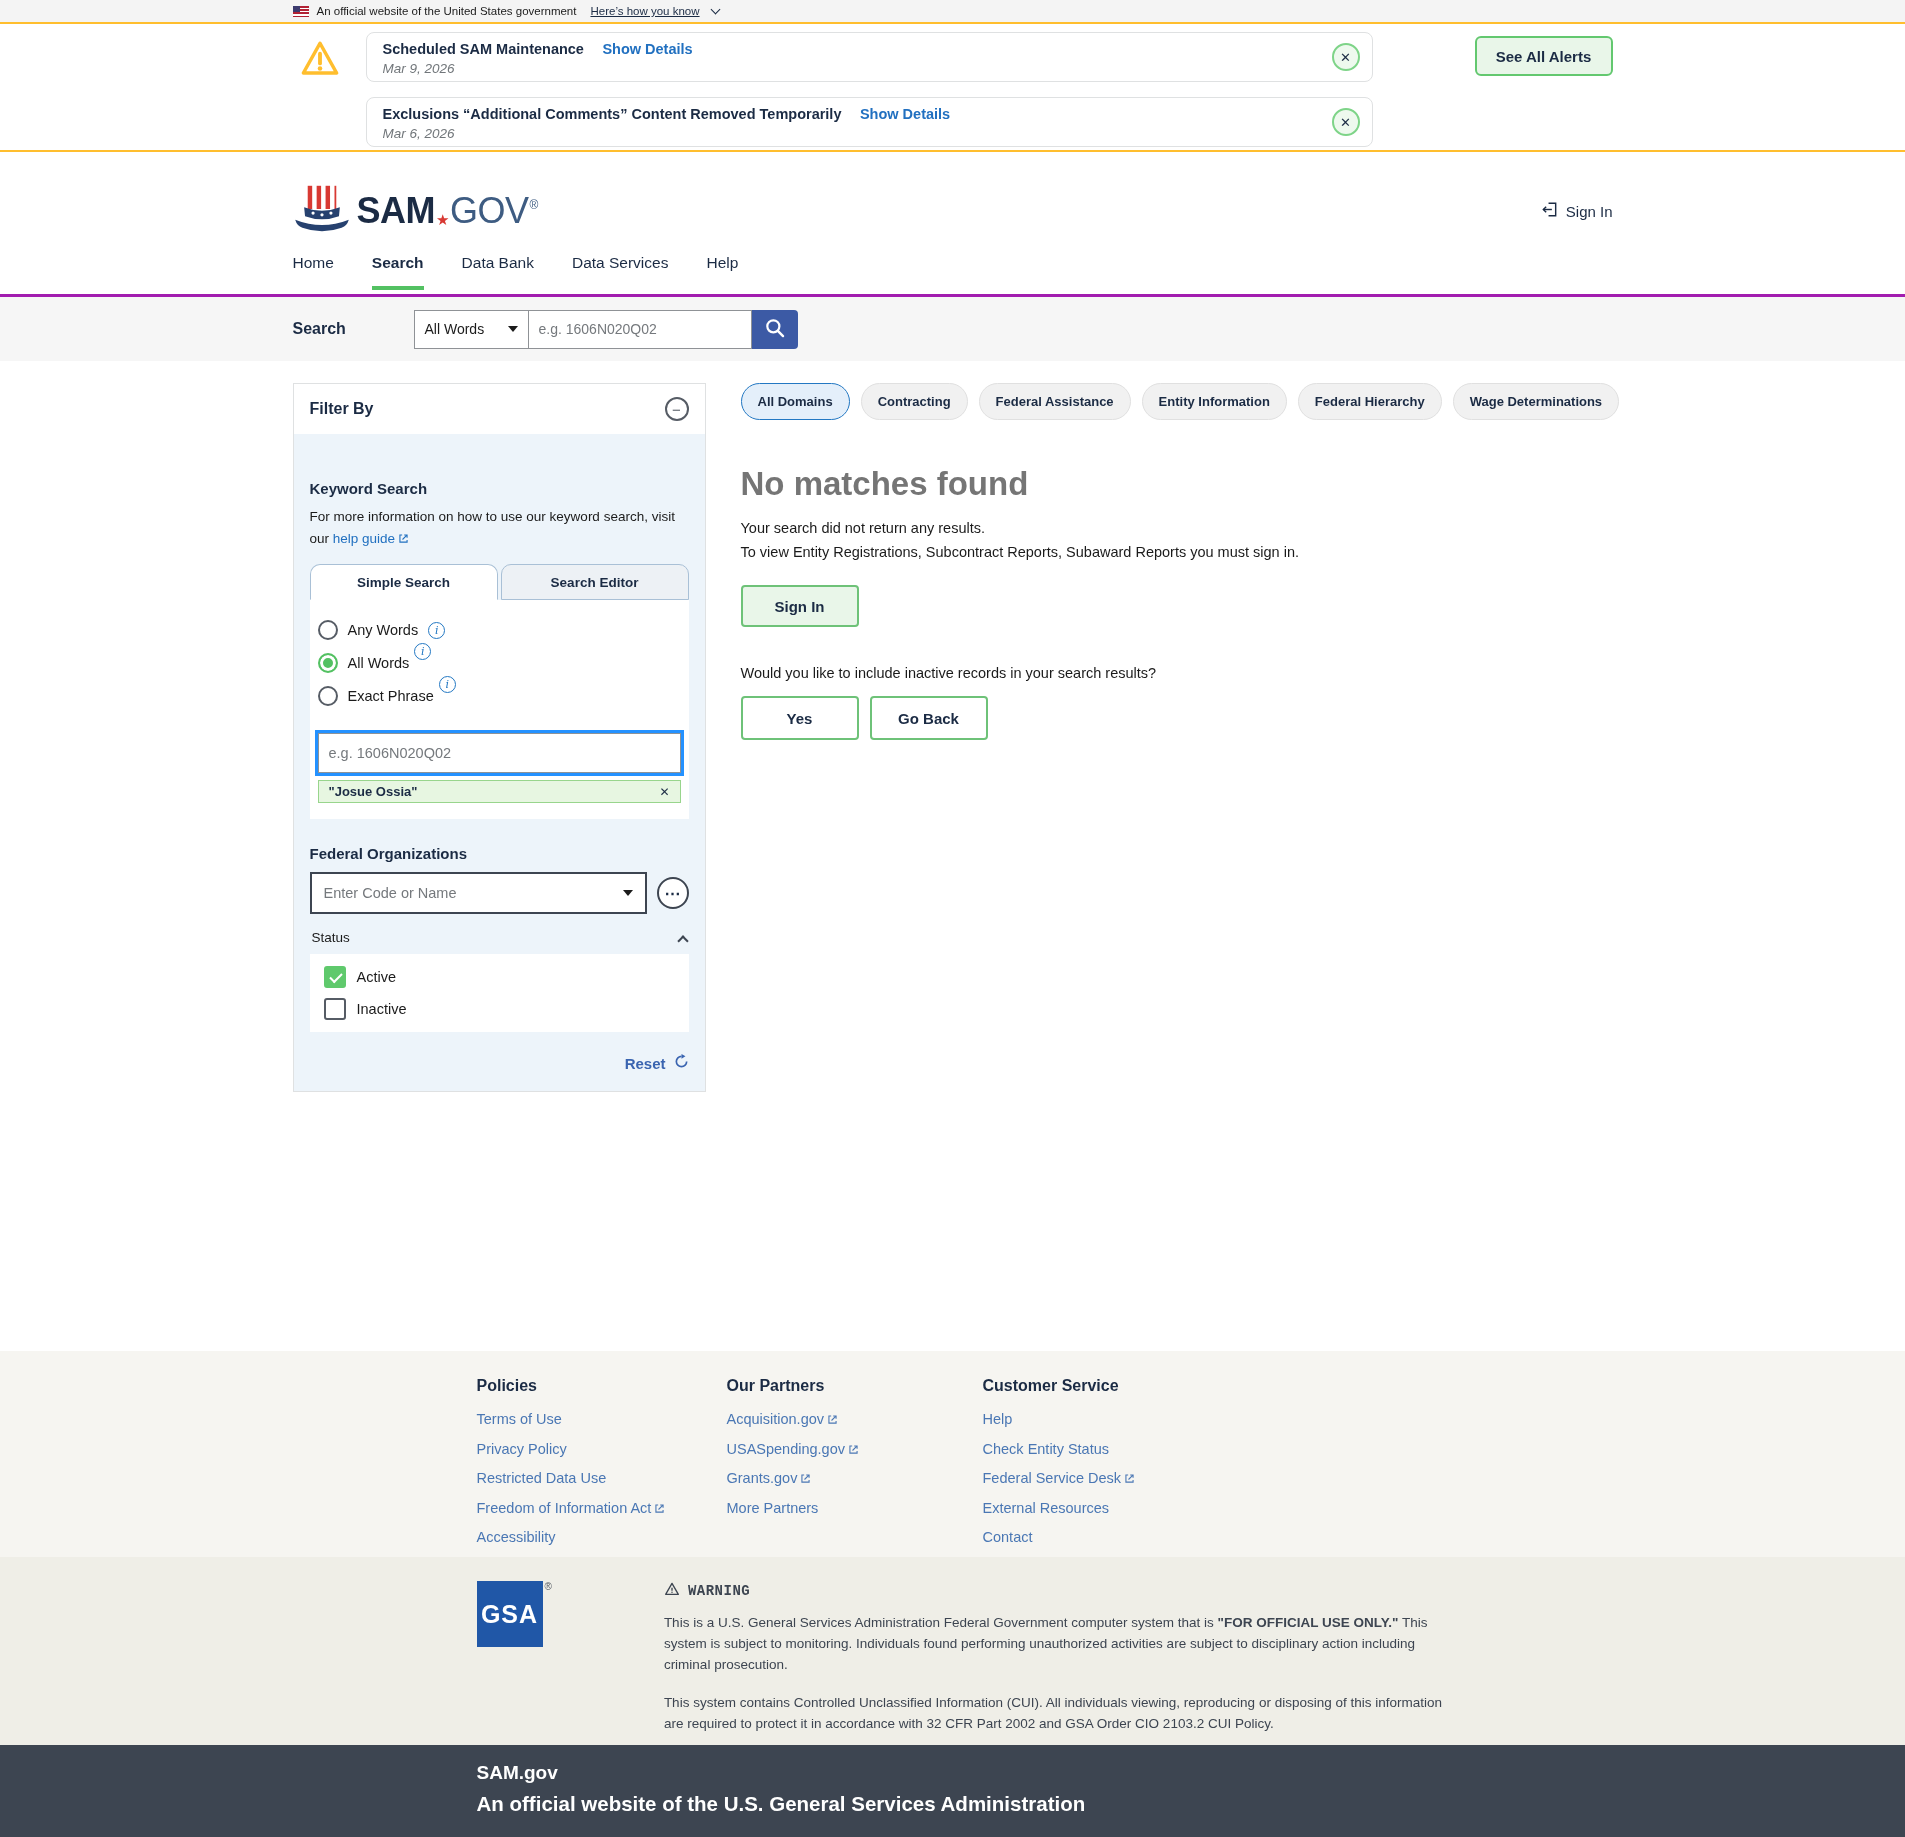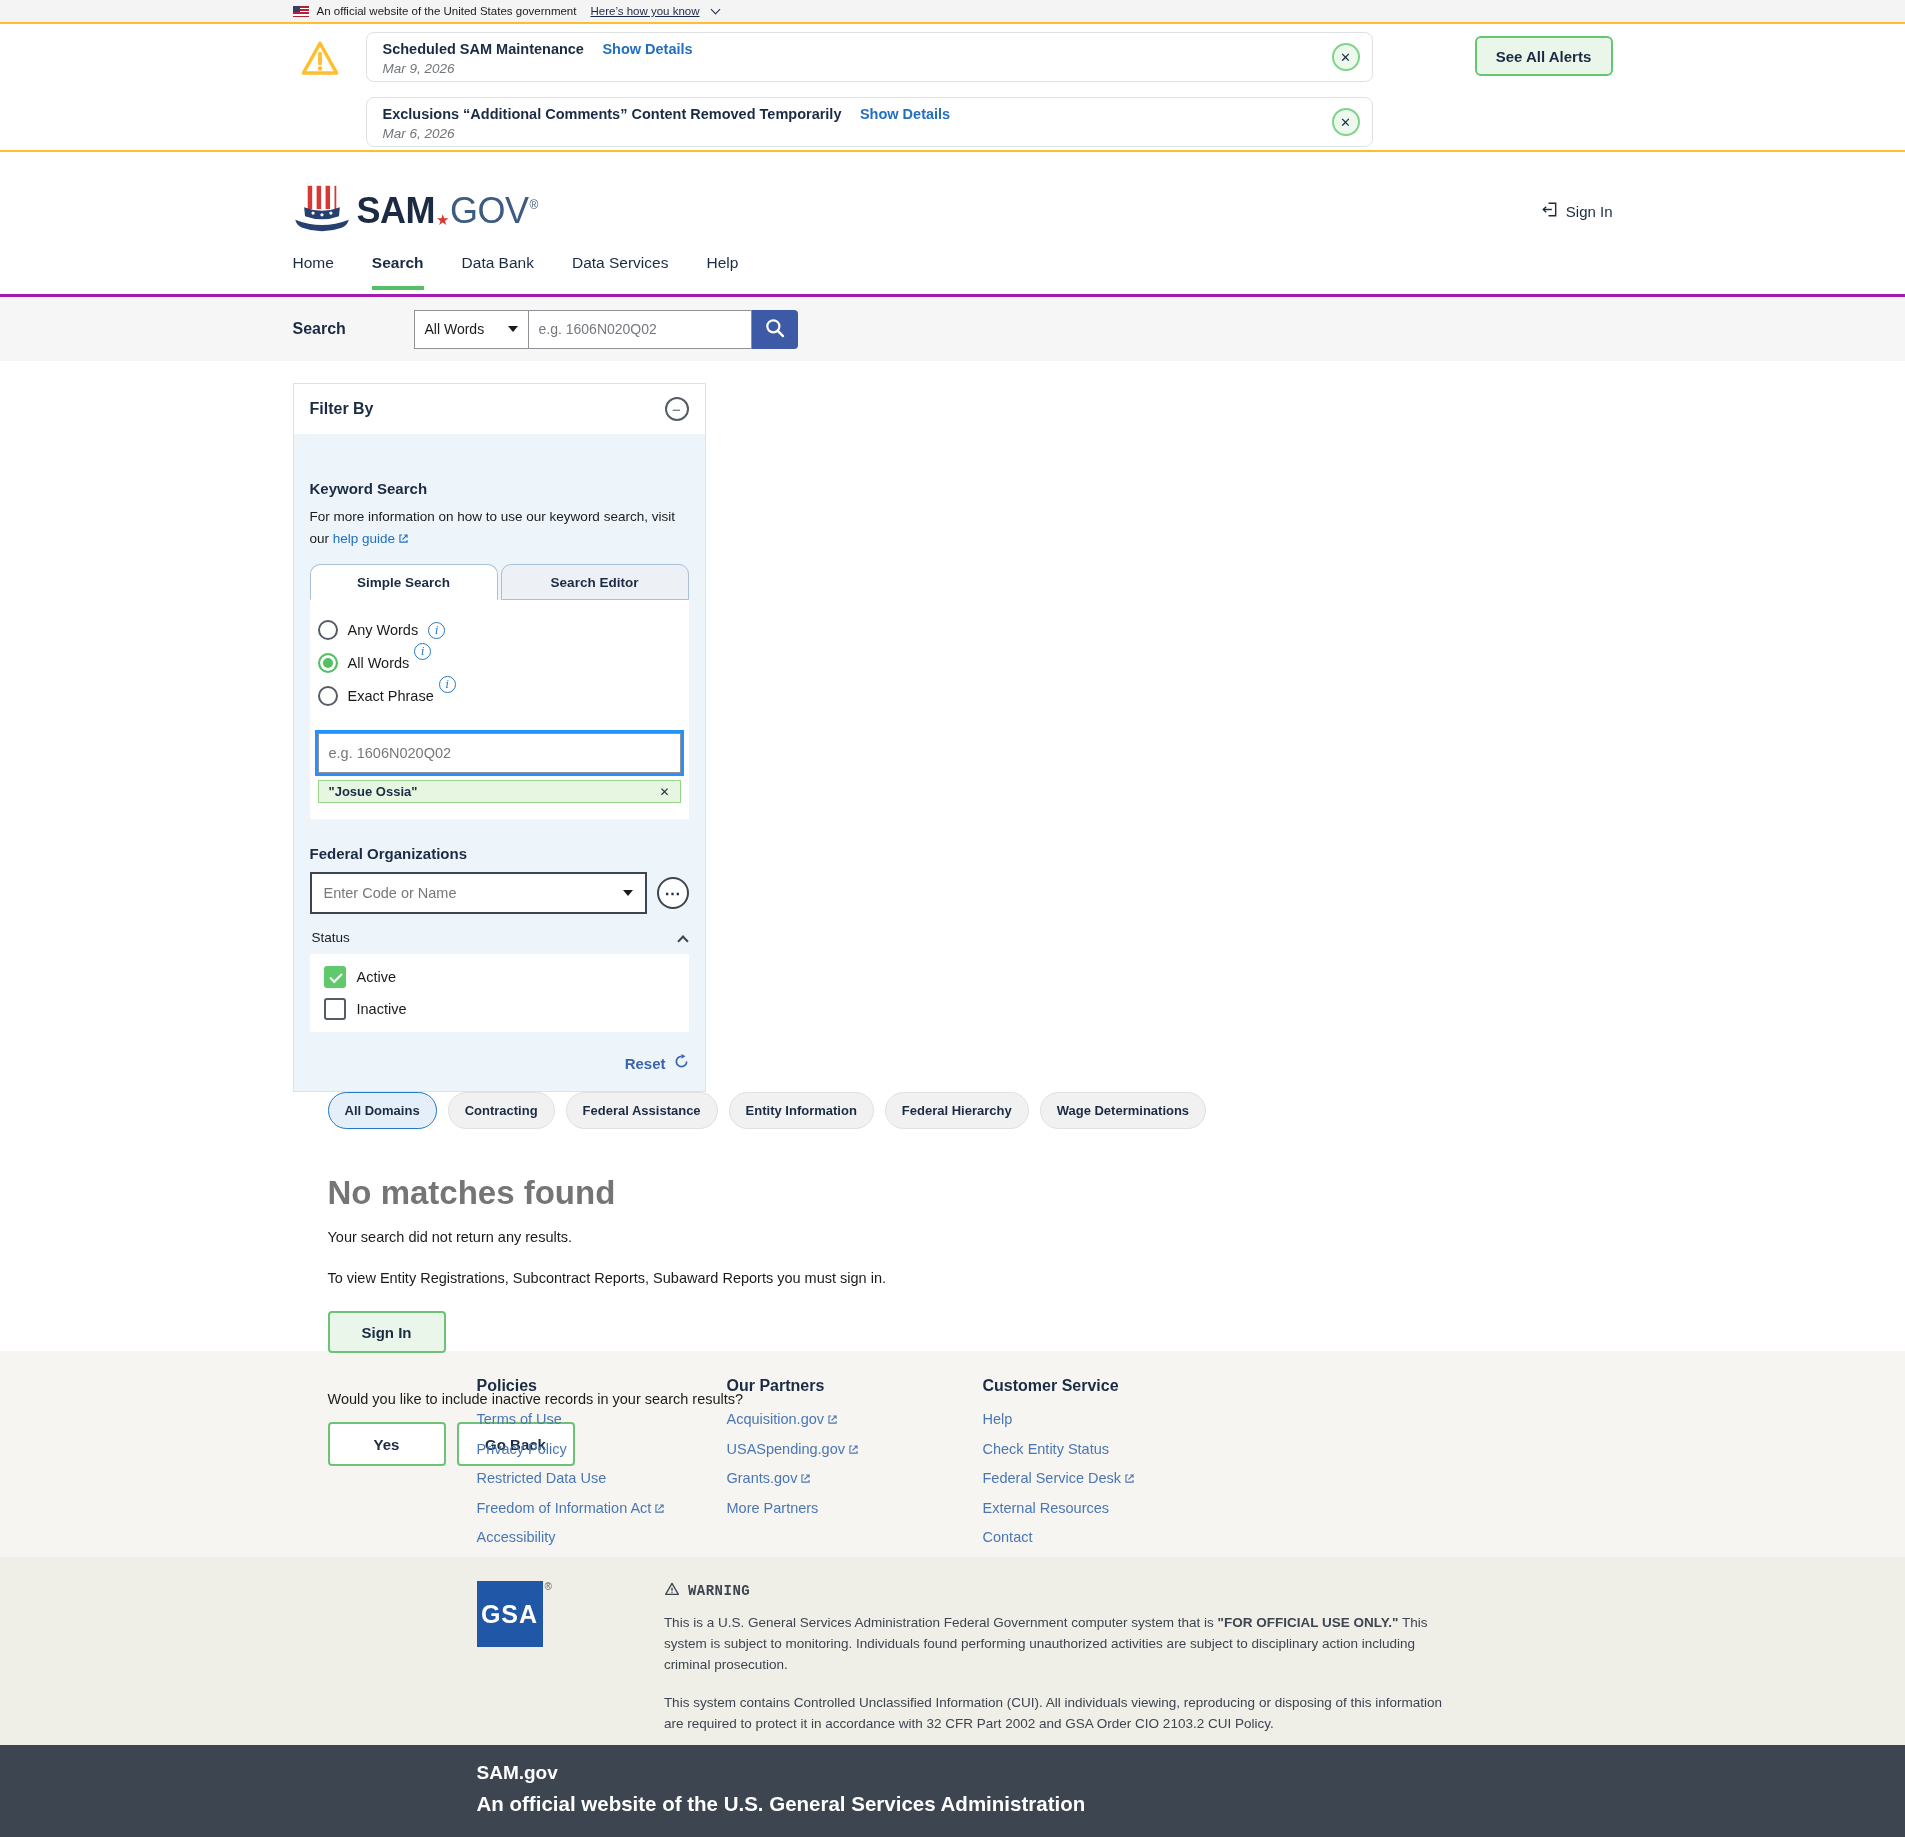--- a/index.html
+++ b/index.html
@@ -60,21 +60,21 @@
   .caret-down { width:0; height:0; border-left:5px solid transparent; border-right:5px solid transparent;
     border-top:6px solid #1b1b1b; }
   .strip-input { width:223px; height:39px; border:1px solid #8f9296; border-left:none;
     font-size:14px; padding:0 10px; color:#1b1b1b; font-family:"Liberation Sans",sans-serif; }
   .strip-input::placeholder { color:#75797d; opacity:1; }
   .strip-btn { width:46px; height:39px; background:#3c5aa5; border:none; border-radius:0 4px 4px 0;
     display:flex; align-items:center; justify-content:center; cursor:pointer; }
 
   
   .main { height:990px; background:#fff; }
-  .main .container { display:flex; padding-top:22px;flex-direction:column; }
+  .main .container { display:flex; padding-top:22px; }
 
   
   .filter-panel { width:413px; flex:0 0 auto; border:1px solid #dfe1e2; background:#edf4fa; }
   .fp-head { background:#fff; padding:13px 16px; display:flex; align-items:center; justify-content:space-between; }
   .fp-title { font-size:16px; font-weight:bold; color:#1b2b44; }
   .collapse-btn { width:24px; height:24px; border-radius:50%; border:2px solid #565c65; background:#fff;
     color:#565c65; font-size:15px; display:flex; align-items:center; justify-content:center; cursor:pointer; }
   .fp-body { padding:18px 16px 18px; }
   .kw-title { font-size:15px; font-weight:bold; color:#1b2b44; margin:28px 0 9px; }
   .kw-help { font-size:13.5px; line-height:1.6; color:#1b1b1b; max-width:380px; }
@@ -130,21 +130,21 @@
 
   
   .results { margin-left:35px; flex:1; }
   .pill-row { display:flex; gap:11px; }
   .pill { height:37px; border-radius:20px; padding:0 16px; display:flex; align-items:center;
     font-size:13px; font-weight:bold; color:#1b2b44; cursor:pointer; white-space:nowrap; }
   .pill.active { background:#e4effa; border:1px solid #2378c3; }
   .pill.plain { background:#f1f1f1; border:1px solid #e0e0e0; }
   .nomatch { font-size:33px; font-weight:bold; color:#757575; margin-top:45px; }
   .sub1 { font-size:14.5px; color:#1b1b1b; margin-top:17px; }
-  .sub2 { font-size:14.5px; color:#1b1b1b; margin-top:23px; max-width:570px; line-height:1.45; }
+  .sub2 { font-size:14.5px; color:#1b1b1b; margin-top:6px; max-width:570px; line-height:1.45; }
   .btn-green-lt { width:118px; height:42px; background:#e9f6e9; border:2px solid #6ec278; border-radius:4px;
     font-size:15px; font-weight:bold; color:#1b2b44; cursor:pointer; margin-top:22px;
     font-family:"Liberation Sans",sans-serif; }
   .question { font-size:14.5px; color:#1b1b1b; margin-top:38px; }
   .btn-row { display:flex; gap:11px; margin-top:15px; }
   .btn-outline { min-width:118px; height:44px; background:#fff; border:2px solid #6ec278; border-radius:4px;
     font-size:15px; font-weight:bold; color:#1b2b44; cursor:pointer; padding:0 24px;
     font-family:"Liberation Sans",sans-serif; }
 
   

